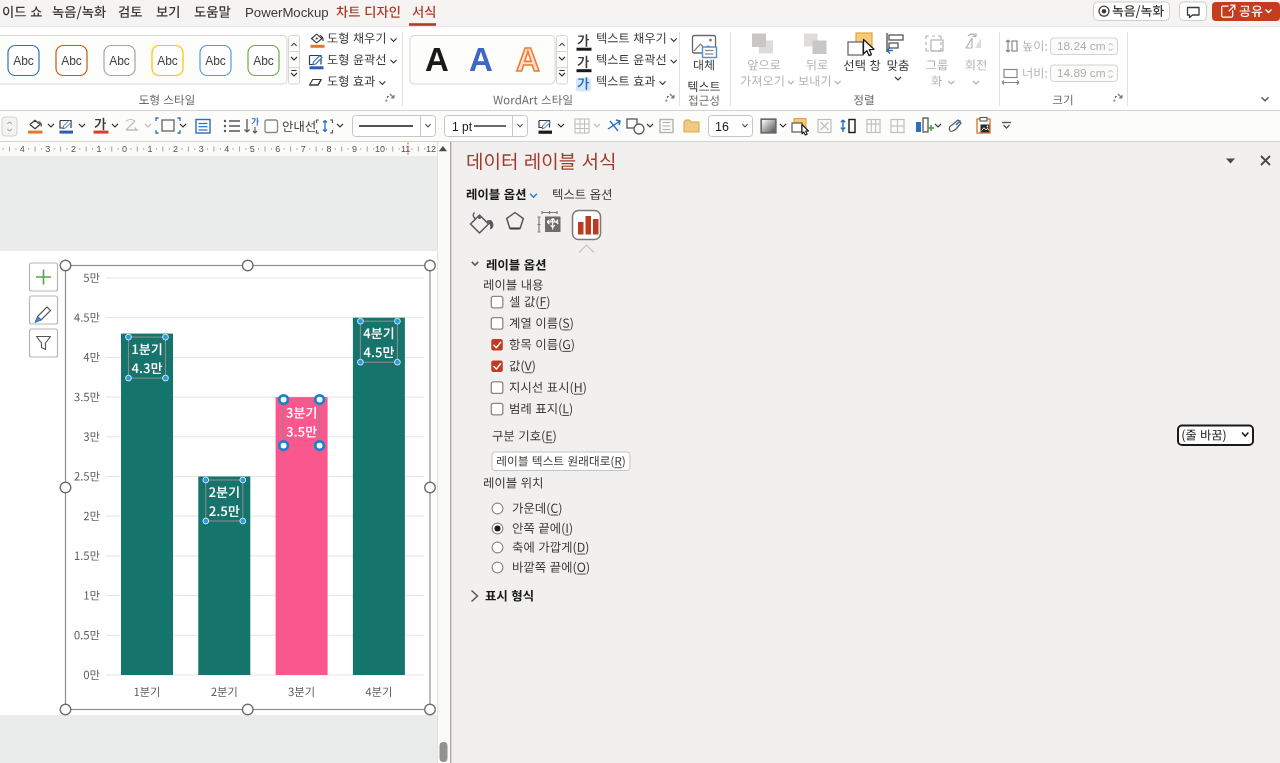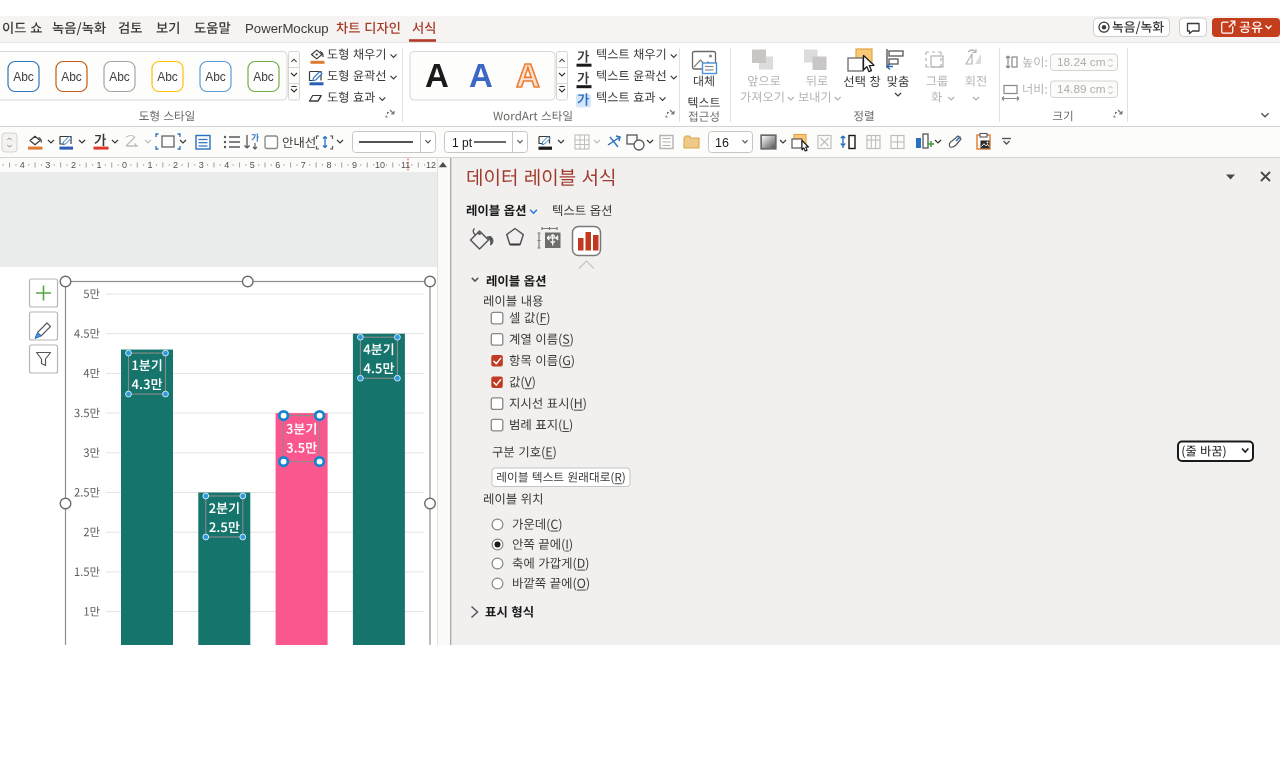--- a/index.html
+++ b/index.html
@@ -1,15 +1,15 @@
 <!DOCTYPE html>
 <html><head><meta charset="utf-8"><title>p</title>
 <style>
 html,body{margin:0;padding:0;background:#fff;}
-.stage{position:relative;width:1280px;height:629px;overflow:hidden;font-family:"Liberation Sans", sans-serif;margin-top:16px;}
+.stage{position:relative;width:1280px;height:763px;overflow:hidden;font-family:"Liberation Sans", sans-serif;}
 svg{position:absolute;left:0;top:0;}
 </style></head>
 <body>
 <div class="stage">
 <svg width="1280" height="763" viewBox="0 0 1280 763" font-family="&quot;Liberation Sans&quot;, sans-serif">
 <defs>
         <path id="g0" d="M693 -832H798V84H693ZM312 -765Q380 -765 434 -725Q487 -685 517 -613Q547 -541 547 -443Q547 -344 517 -272Q487 -199 434 -160Q380 -120 312 -120Q244 -120 190 -160Q137 -199 106 -272Q76 -344 76 -443Q76 -541 106 -613Q137 -685 190 -725Q244 -765 312 -765ZM312 -670Q272 -670 242 -643Q211 -616 194 -565Q177 -514 177 -443Q177 -371 194 -320Q211 -269 242 -242Q272 -214 312 -214Q352 -214 382 -242Q412 -269 429 -320Q446 -371 446 -443Q446 -514 429 -565Q412 -616 382 -643Q352 -670 312 -670Z"></path>
         <path id="g1" d="M147 -401H781V-316H147ZM46 -121H874V-35H46ZM147 -751H773V-666H251V-364H147Z"></path>
         <path id="g2" d="M261 -311H365V-69H261ZM555 -311H658V-69H555ZM46 -115H874V-29H46ZM400 -776H492V-708Q492 -651 473 -599Q454 -547 420 -502Q385 -457 338 -422Q290 -386 234 -362Q177 -337 114 -325L71 -412Q126 -421 176 -441Q225 -461 266 -490Q307 -518 337 -554Q367 -589 384 -628Q400 -667 400 -708ZM420 -776H511V-708Q511 -667 528 -628Q544 -588 574 -553Q604 -518 646 -489Q687 -460 736 -440Q786 -421 841 -412L798 -325Q735 -337 678 -362Q621 -386 574 -422Q527 -457 492 -502Q458 -546 439 -598Q420 -651 420 -708Z"></path>
         <path id="g3" d="M153 -589H780V-504H153ZM153 -815H257V-552H153ZM47 -393H873V-309H47ZM407 -539H511V-356H407ZM141 -227H771V83H666V-142H141Z"></path>

